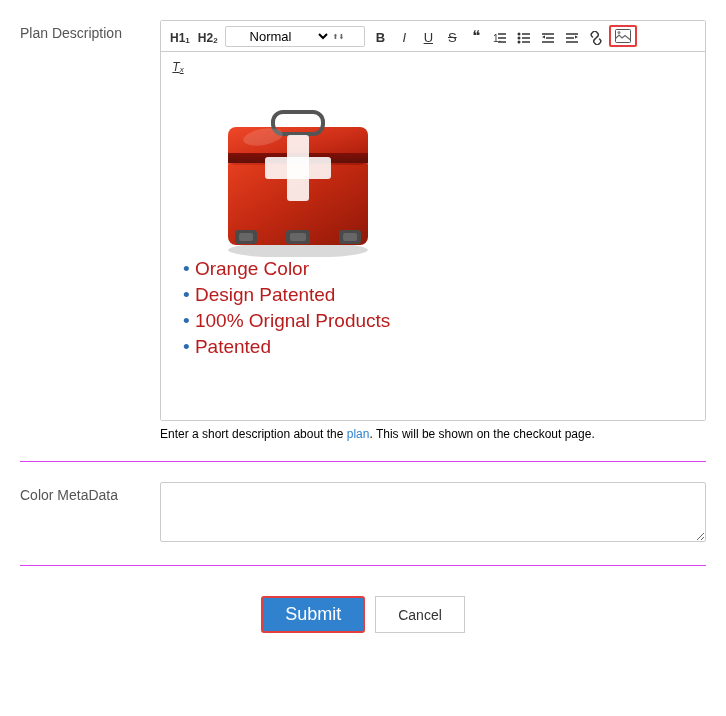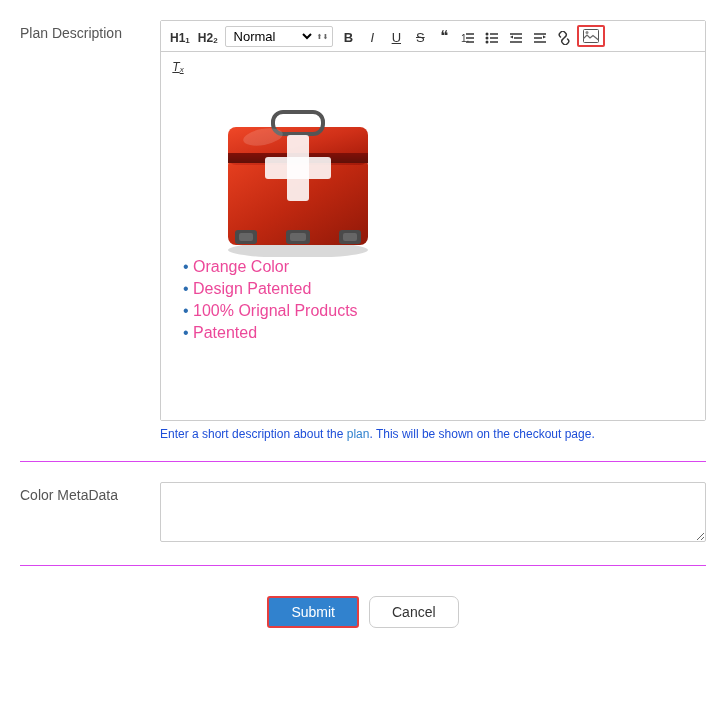--- a/index.html
+++ b/index.html
@@ -74,21 +74,21 @@
       font-weight: bold;
       font-size: 12px;
       padding: 2px 3px;
     }
 
     .format-select-wrapper {
       display: inline-flex;
       align-items: center;
       border: 1px solid #ccc;
       border-radius: 2px;
-      padding: 1px 4px;
+      padding: 1px 20px;
       margin: 0 2px;
     }
 
     .format-select {
       border: none;
       background: none;
       font-size: 13px;
       cursor: pointer;
       outline: none;
       padding: 0;
@@ -121,38 +121,38 @@
       position: relative;
     }
 
     .bullet-list {
       margin-top: 8px;
       padding-left: 10px;
       list-style: none;
     }
 
     .bullet-list li {
-      color: #ec4899;
-      font-size: 16px;
+      color: #b91c1c;
+      font-size: 19px;
       margin-bottom: 4px;
     }
 
     .bullet-list li::before {
       content: "• ";
       color: #2b6cb0;
     }
 
     .help-text {
       font-size: 12px;
       color: #555;
       margin-top: 6px;
     }
 
     .help-text span {
-      color: #1d4ed8;
+      color: #000000;
     }
 
     
     .metadata-textarea {
       width: 100%;
       height: 60px;
       border: 1px solid #ccc;
       border-radius: 2px;
       padding: 6px;
       resize: vertical;
@@ -169,29 +169,29 @@
       padding-top: 10px;
     }
 
     .btn-submit {
       background: #3182ce;
       color: #fff;
       border: 2px solid #e53e3e;
       border-radius: 3px;
       padding: 6px 22px;
       cursor: pointer;
-      font-size: 14px;
+      font-size: 18px;
       font-weight: 500;
     }
 
     .btn-cancel {
       background: #fff;
       color: #333;
       border: 1px solid #ccc;
-      border-radius: 7px;
+      border-radius: 0;
       padding: 6px 22px;
       cursor: pointer;
       font-size: 14px;
     }
 
     
     .format-select-wrapper::after {
       content: "⬆⬇";
       font-size: 7px;
       margin-left: 2px;

